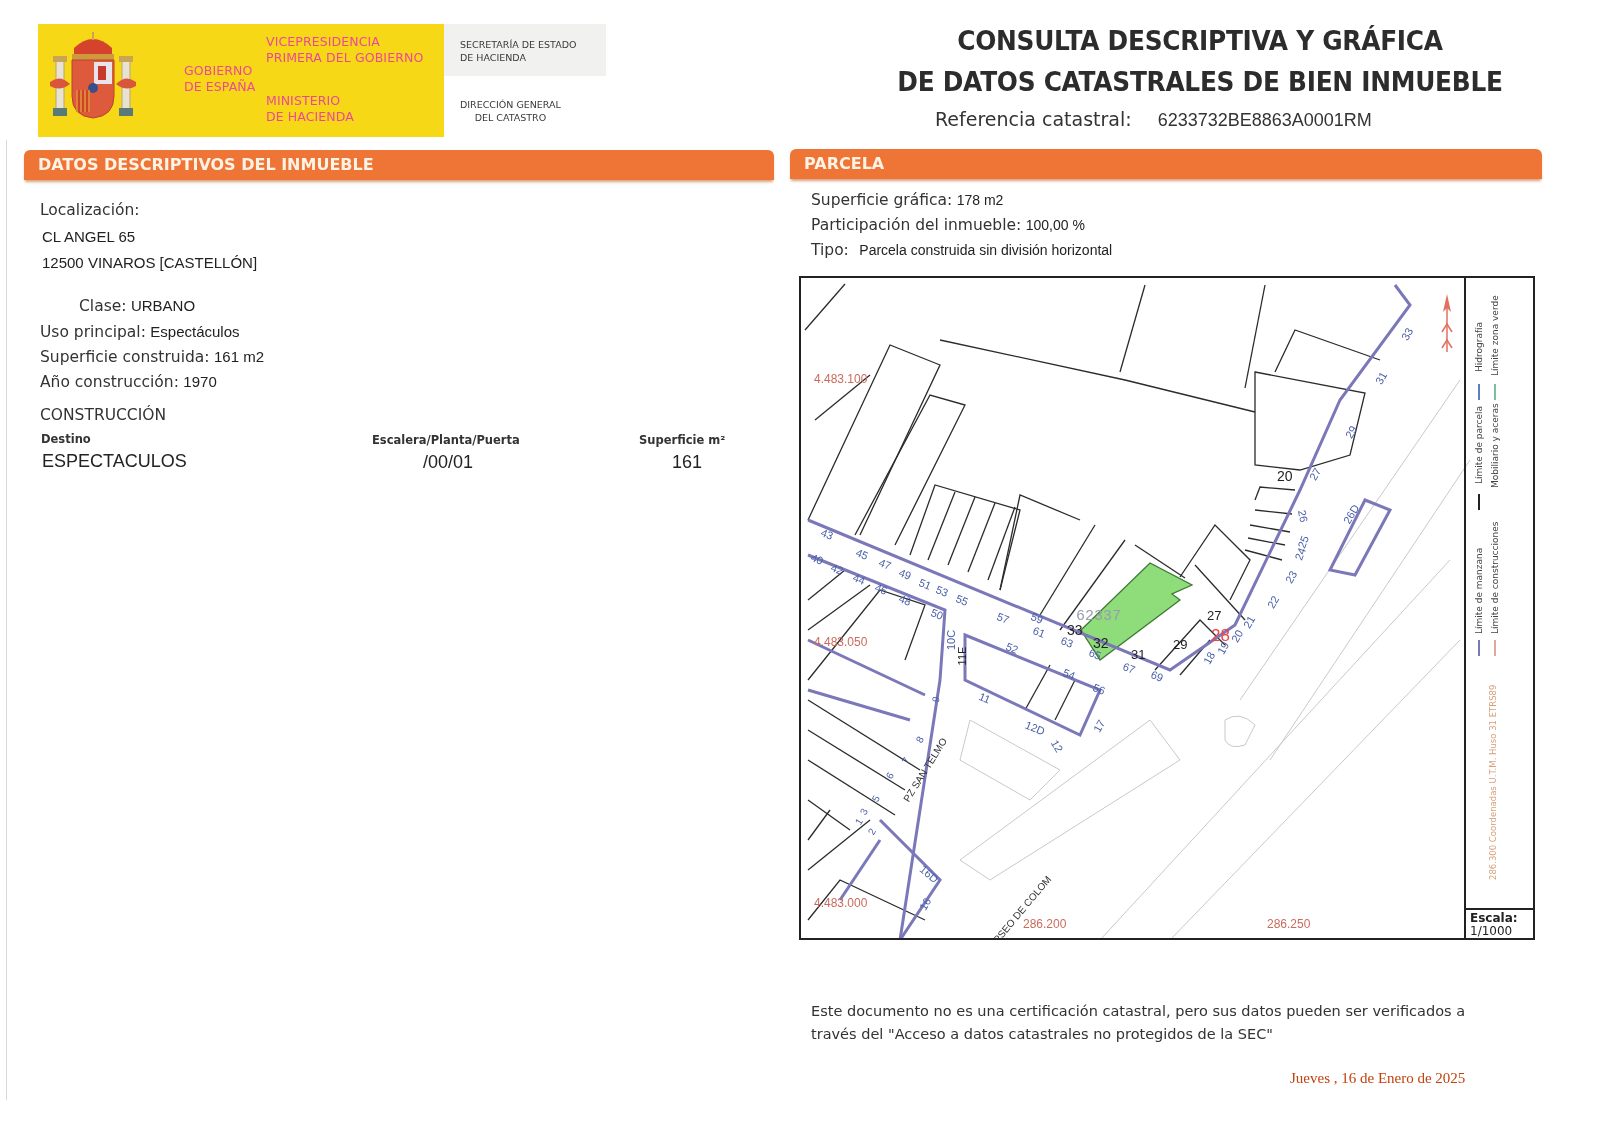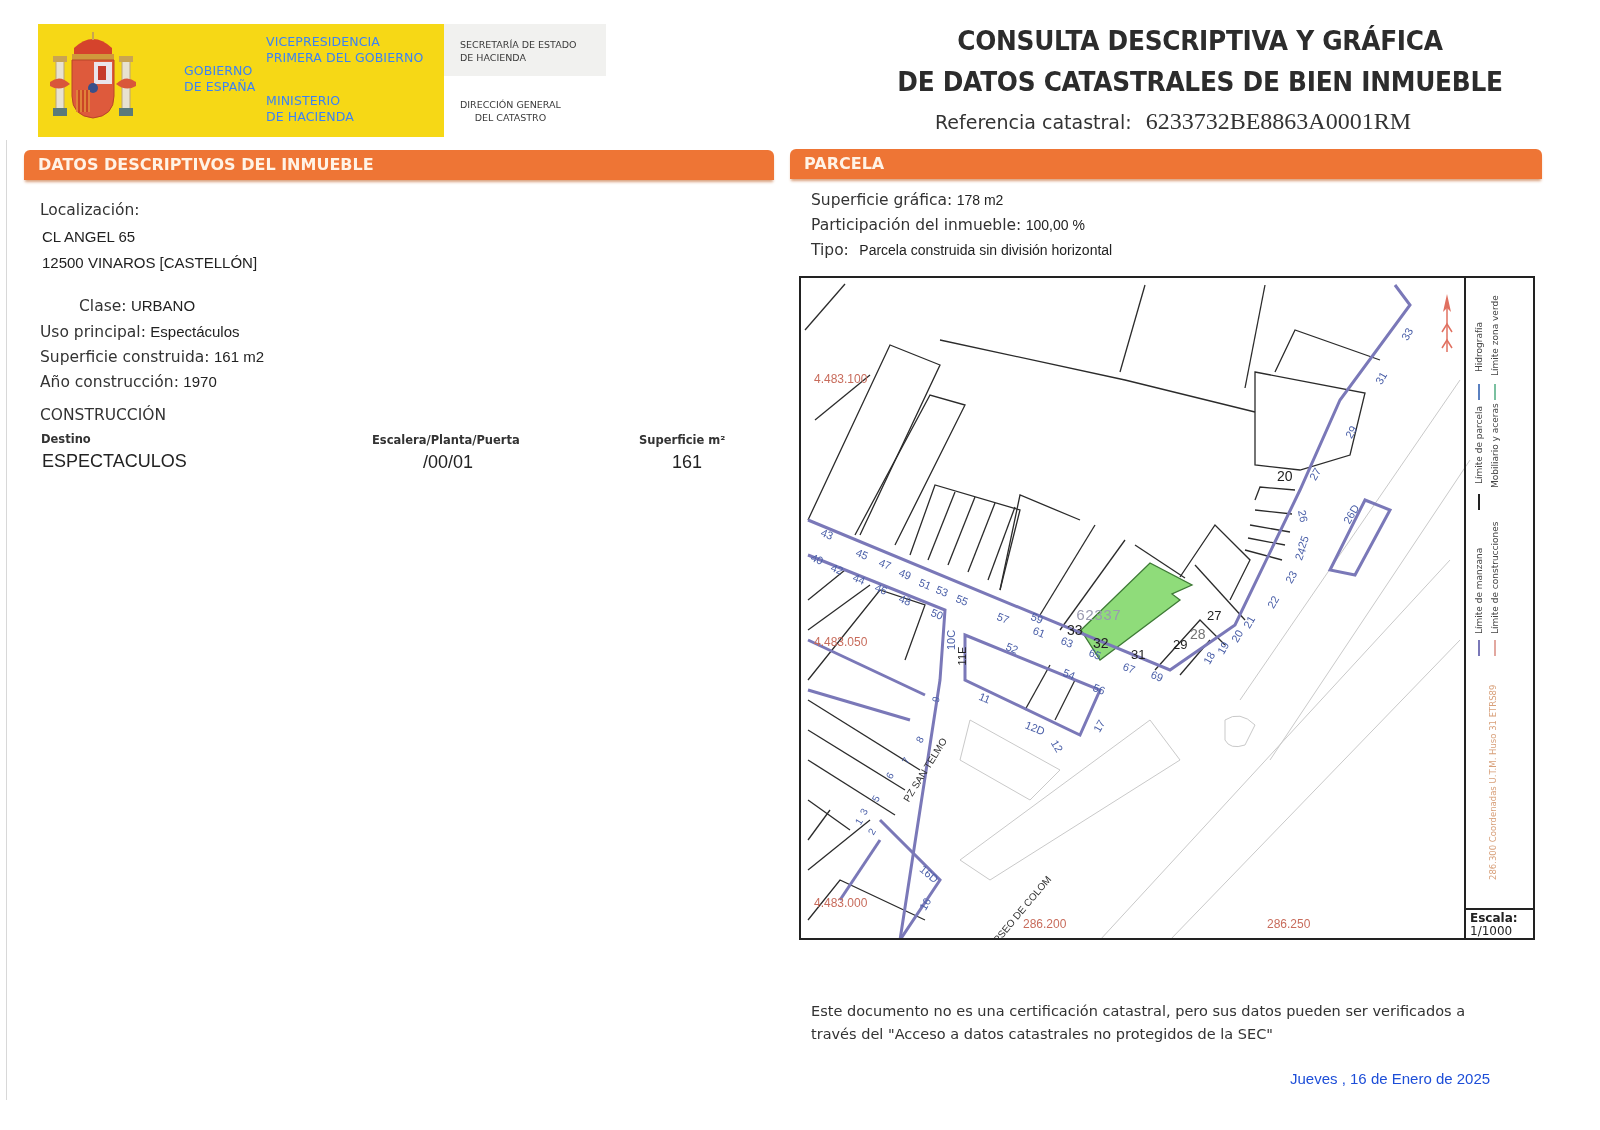--- a/index.html
+++ b/index.html
@@ -2,29 +2,29 @@
 <html><head>
 <meta charset="utf-8">
 <style>
   html, body { margin:0; padding:0; background:#ffffff; }
   body { width:1600px; height:1130px; position:relative; overflow:hidden; font-family:"Liberation Sans", sans-serif; color:#2a2a2a; }
   .abs { position:absolute; }
 
   
   .logo-yellow { left:38px; top:24px; width:406px; height:113px; background:#f6d816; }
   .logo-grey { left:444px; top:24px; width:162px; height:52px; background:#f1f1ef; }
-  .logo-text { font-family:"DejaVu Sans", sans-serif; font-size:12.5px; line-height:16px; color:#3b82f6; letter-spacing:0.1px; }
+  .logo-text { font-family:"DejaVu Sans", sans-serif; font-size:12.5px; line-height:16px; color:#ec4899; letter-spacing:0.1px; }
   .logo-small { font-family:"DejaVu Sans", sans-serif; font-size:9.5px; line-height:13px; color:#3a3a3a; }
   .coat { left:48px; top:30px; width:90px; height:96px; }
 
   
   .title { left:820px; top:20px; width:760px; text-align:center; font-family:"DejaVu Sans", sans-serif; font-weight:bold; font-size:27px; line-height:41px; color:#2c2c2c; transform:scaleX(0.92); transform-origin:center; letter-spacing:-0.3px; }
   .refline { left:935px; top:108px; font-size:19px; color:#333; font-family:"DejaVu Sans", sans-serif; }
   .refline .lbl { font-weight:normal;text-align:center; }
-  .refline .val { font-family:Liberation Serif, serif; margin-left:8px; font-size:24px; }
+  .refline .val { font-family:Liberation Sans, sans-serif; margin-left:20px; font-size:18px; }
 
   
   .section-bar { height:30px; background:#ee7535; color:#fff3e6; font-family:"DejaVu Sans", sans-serif; font-weight:bold; font-size:16px; line-height:30px; padding-left:14px; box-sizing:border-box; border-radius:6px 6px 0 0; box-shadow:0 3px 3px -1px #d9a07c; }
   .bar-left { left:24px; top:150px; width:750px; }
   .bar-right { left:790px; top:149px; width:752px; }
 
   .lbl-b { font-family:"DejaVu Sans", sans-serif; font-size:15.5px; color:#333; }
   .val-n { font-family:"Liberation Sans", sans-serif; font-size:15px; color:#222; }
   .row { white-space:nowrap; }
 
@@ -32,21 +32,21 @@
   .constr-val { font-family:"Liberation Sans", sans-serif; font-size:18px; color:#222; }
 
   
   .map { left:799px; top:276px; width:736px; height:664px; border:2px solid #222; box-sizing:border-box; background:#fff; overflow:hidden; }
   .legend-div { left:1464px; top:276px; width:2px; height:664px; background:#222; }
   .scale-div { left:1464px; top:908px; width:71px; height:2px; background:#222; }
   .scale { left:1470px; top:912px; font-family:"DejaVu Sans", sans-serif; font-size:12px; line-height:13px; color:#222; font-weight:bold; }
   .legend-text { font-family:"DejaVu Sans", sans-serif; font-size:9px; color:#444; white-space:nowrap; transform-origin:left top; transform:rotate(-90deg); }
 
   .disclaimer { left:811px; top:1000px; width:690px; font-family:"DejaVu Sans", sans-serif; font-size:14.5px; line-height:23px; color:#333; }
-  .date { left:1290px; top:1070px; font-family:Liberation Sans, sans-serif; font-size:15px; color:#1d4ed8; }
+  .date { left:1290px; top:1070px; font-family:Liberation Serif, serif; font-size:15px; color:#c2410c; }
   .page-left-edge { left:6px; top:140px; width:1px; height:960px; background:#d8d8d8; }
 </style>
 </head>
 <body>
 
 <div class="abs page-left-edge"></div>
 
 <div class="abs logo-yellow"></div>
 <div class="abs logo-grey"></div>
 <svg class="abs coat" viewBox="0 0 90 96">
@@ -212,21 +212,21 @@
 
   <div class="abs" style="left:13px;top:94px;font-size:12px;color:#c86c5c;font-family:'Liberation Sans',sans-serif;">4.483.100</div>
   <div class="abs" style="left:13px;top:357px;font-size:12px;color:#c86c5c;font-family:'Liberation Sans',sans-serif;">4.483.050</div>
   <div class="abs" style="left:13px;top:618px;font-size:12px;color:#c86c5c;font-family:'Liberation Sans',sans-serif;">4.483.000</div>
   <div class="abs" style="left:222px;top:639px;font-size:12px;color:#c86c5c;font-family:'Liberation Sans',sans-serif;">286.200</div>
   <div class="abs" style="left:466px;top:639px;font-size:12px;color:#c86c5c;font-family:'Liberation Sans',sans-serif;">286.250</div>
 
   <div class="abs" style="left:275px;top:330px;font-size:15px;color:#9a9ab0;font-family:Liberation Mono, monospace;">62337</div>
   <div class="abs" style="left:476px;top:190px;font-size:14px;color:#222;">20</div>
   <div class="abs" style="left:406px;top:330px;font-size:13px;color:#222;">27</div>
-  <div class="abs" style="left:389px;top:348px;font-size:14px;color:#737373;">28</div>
+  <div class="abs" style="left:410px;top:348px;font-size:17px;color:#ef4444;">28</div>
   <div class="abs" style="left:372px;top:359px;font-size:13px;color:#222;">29</div>
   <div class="abs" style="left:330px;top:369px;font-size:13px;color:#222;">31</div>
   <div class="abs" style="left:292px;top:357px;font-size:14px;color:#222;">32</div>
   <div class="abs" style="left:266px;top:344px;font-size:14px;color:#222;">33</div>
 
   <div class="abs" style="left:100px;top:520px;font-size:10px;color:#333;transform:rotate(-58deg);transform-origin:left top;white-space:nowrap;">PZ SAN TELMO</div>
   <div class="abs" style="left:190px;top:660px;font-size:10px;color:#333;transform:rotate(-50deg);transform-origin:left top;white-space:nowrap;">PSEO DE COLOM</div>
 
   <div class="abs hn" style="left:20px;top:250px;font-size:11px;color:#4a5fa8;transform:rotate(22deg);">43</div>
   <div class="abs" style="left:55px;top:270px;font-size:11px;color:#4a5fa8;transform:rotate(22deg);">45</div>

